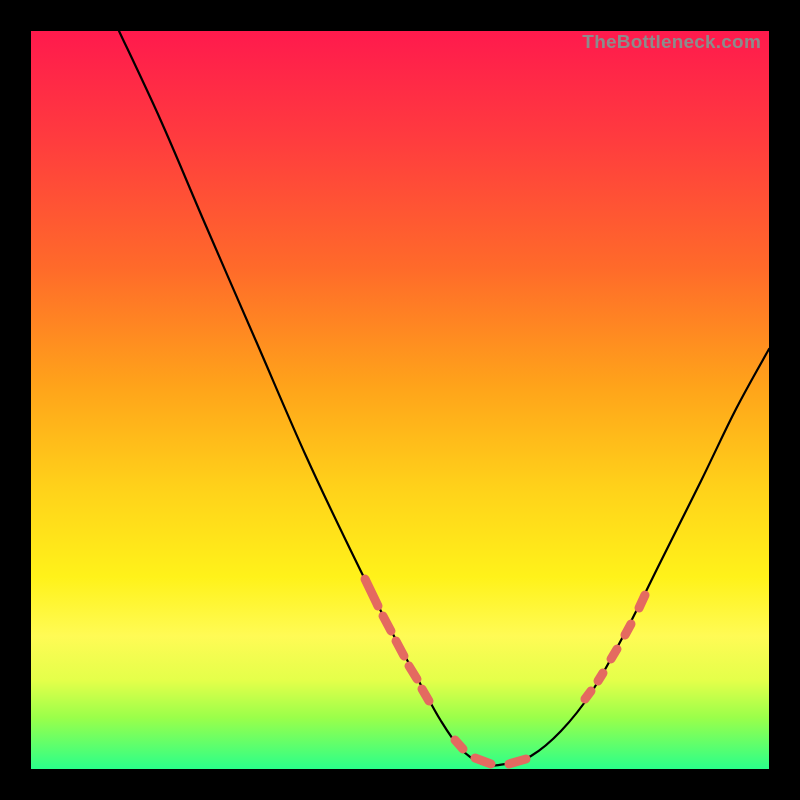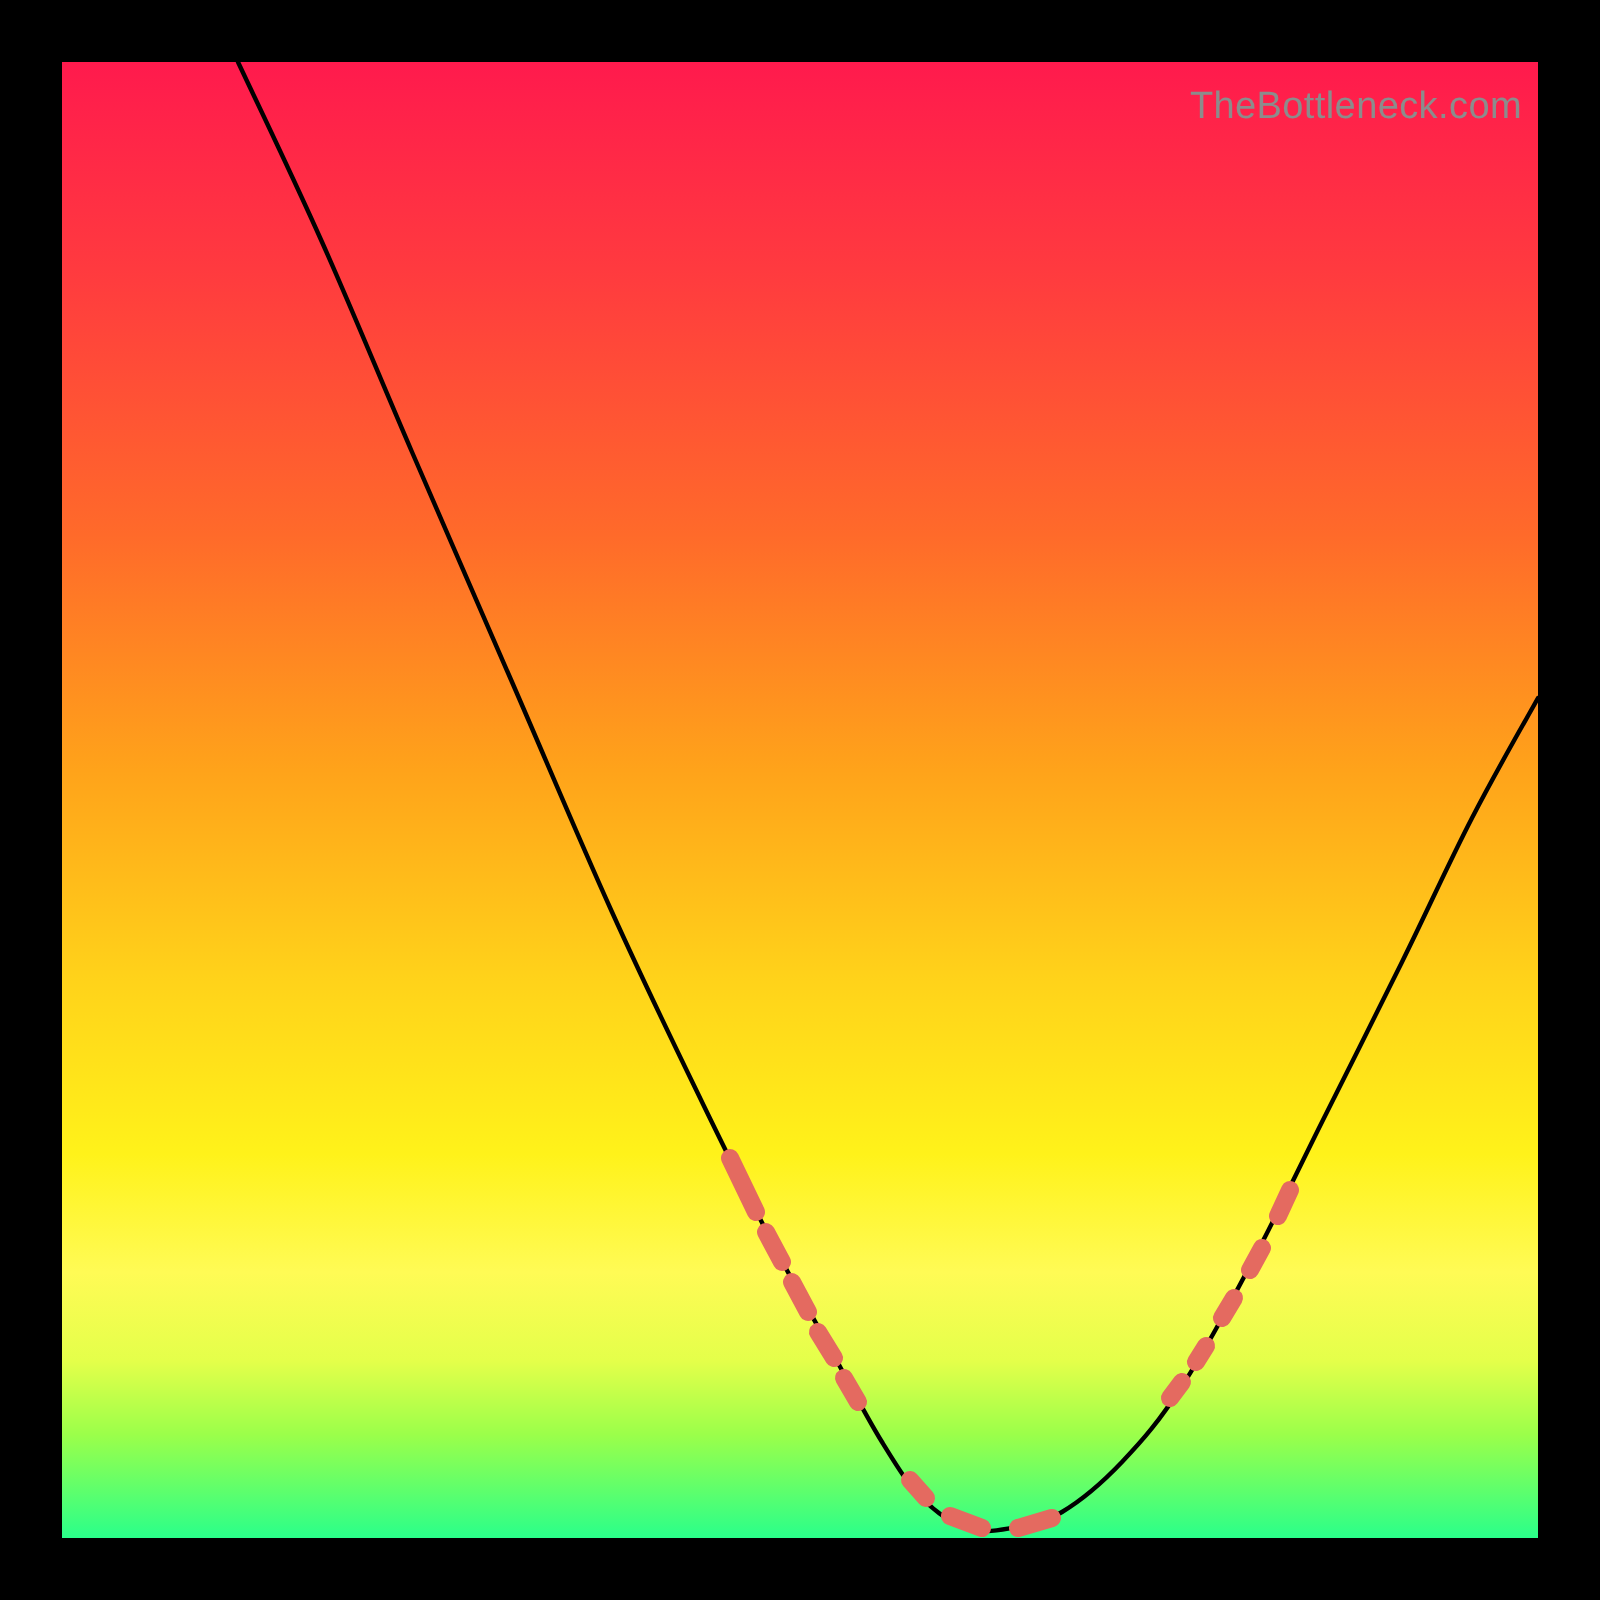--- a/index.html
+++ b/index.html
@@ -35,26 +35,26 @@
       #ffd21a 62%,
       #fff21a 74%,
       #fffb55 82%,
       #e4ff4a 88%,
       #9bff4a 93%,
       #2aff8a 100%
     );
   }
   .watermark {
     position: absolute;
-    top: 12px;
+    top: 0;
     right: 8px;
     color: #8c8c8c;
     font-size: 19px;
     letter-spacing: 0.2px;
-    font-weight: 400;
+    font-weight: 700;
     user-select: none;
   }
   svg.curve {
     position: absolute;
     left: 0;
     top: 0;
     width: 738px;
     height: 738px;
   }
   .curve path.main {

